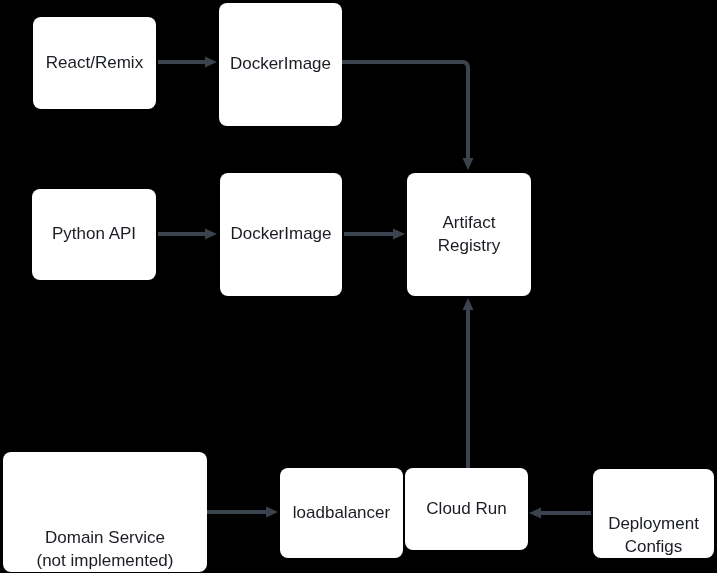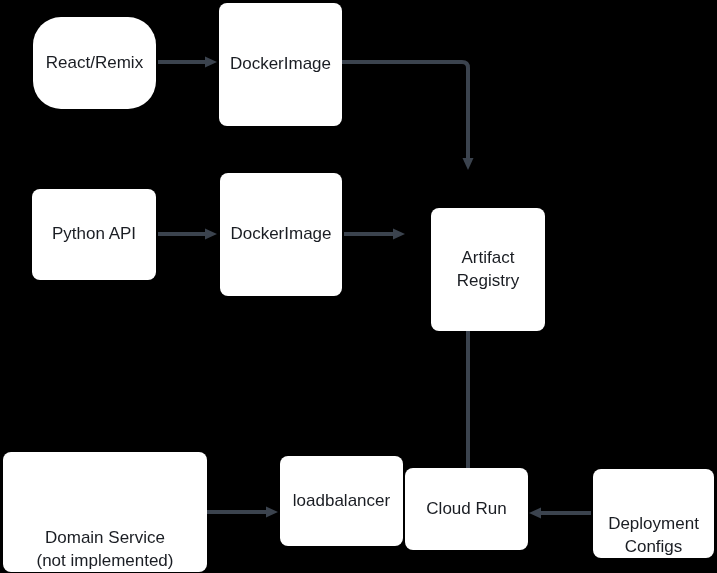--- a/index.html
+++ b/index.html
@@ -40,27 +40,27 @@
   }
   .node-label {
     color: #1a1d23;
     font-size: 17px;
     line-height: 1.32;
     text-align: center;
     white-space: pre-line;
     padding: 0 4px;
   }
   
-  .n-react-remix        { left: 33px;  top: 17px;  width: 123px; height: 92px; border-radius: 28px; }
+  .n-react-remix        { left: 33px;  top: 17px;  width: 123px; height: 92px; }
   .n-dockerimage-front  { left: 219px; top: 3px;   width: 123px; height: 123px; }
   .n-python-api         { left: 32px;  top: 189px; width: 124px; height: 91px; }
   .n-dockerimage-api    { left: 220px; top: 173px; width: 122px; height: 123px; }
-  .n-artifact-registry  { left: 431px; top: 173px; width: 114px; height: 123px; margin-top: 35px; }
+  .n-artifact-registry  { left: 407px; top: 173px; width: 124px; height: 123px; }
   .n-domain-service     { left: 3px;   top: 452px; width: 204px; height: 120px; align-items: flex-end; }
-  .n-loadbalancer       { left: 280px; top: 456px; width: 123px; height: 90px; }
+  .n-loadbalancer       { left: 280px; top: 468px; width: 123px; height: 90px; }
   .n-cloud-run          { left: 405px; top: 468px; width: 123px; height: 82px; }
   .n-deployment-configs { left: 593px; top: 469px; width: 121px; height: 89px; align-items: flex-end; }
 </style>
 </head>
 <body>
 
 <div class="canvas">
 
   <svg class="edges" width="717" height="573" viewBox="0 0 717 573" aria-hidden="true">
     <defs>

